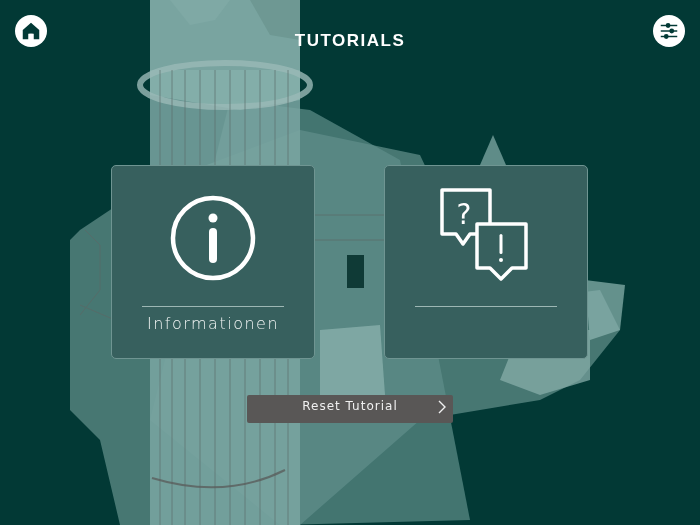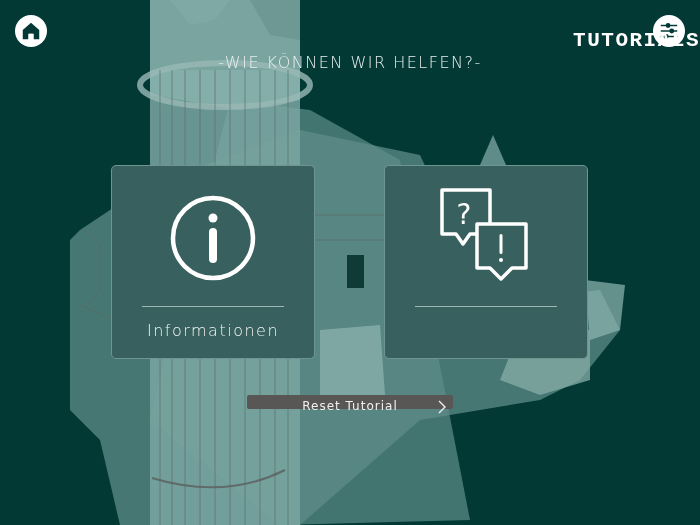--- a/index.html
+++ b/index.html
@@ -12,44 +12,44 @@
   .bg-scene { position:absolute; left:0; top:0; width:700px; height:525px; }
   .icon-btn {
     position:absolute; width:32px; height:32px; border-radius:50%;
     background:#ffffff; display:flex; align-items:center; justify-content:center;
     cursor:pointer;
   }
   .home-btn { left:15px; top:15px; }
   .settings-btn { left:653px; top:15px; }
   .header { position:absolute; left:0; top:30px; width:700px; text-align:center; }
   .title {
-    font-family: Liberation Mono, monospace;
-    font-weight:bold; font-size:21px; letter-spacing:1.5px; line-height:22px;text-align:right;
+    font-family: Liberation Sans, sans-serif;
+    font-weight:bold; font-size:17px; letter-spacing:1.5px; line-height:22px;
   }
   .subtitle {
     font-family: "DejaVu Sans", sans-serif; font-weight:200;
     font-size:16px; letter-spacing:1.5px; line-height:20px; margin-top:1px;
     color:#e8f0ef;
   }
   .card {
     position:absolute; top:165px; width:204px; height:194px;
     background:#37605e; border:1px solid #6f9592; border-radius:5px;
     box-sizing:border-box; cursor:pointer;
   }
   .card-info { left:111px; }
   .card-faq { left:384px; }
   .card-icon { position:absolute; left:0; top:0; width:100%; height:140px; display:flex; align-items:center; justify-content:center; }
   .card-divider { position:absolute; left:30px; right:30px; top:140px; height:1px; background:#9db7b4; }
   .card-label {
-    position:absolute; left:0; right:0; top:155px; text-align:center;
+    position:absolute; left:0; right:0; top:148px; text-align:center;
     font-family:"DejaVu Sans", sans-serif; font-size:16px; letter-spacing:1.5px;
     font-weight:200; color:#f1f5f4;
   }
   .reset-btn {
-    position:absolute; left:247px; top:395px; width:206px; height:14px;
+    position:absolute; left:247px; top:395px; width:206px; height:28px;
     background:#595756; border-radius:2px; cursor:pointer;
   }
   .reset-label {
     position:absolute; left:0; right:0; top:4px; text-align:center;
     font-family:"DejaVu Sans", sans-serif; font-size:12px; letter-spacing:1px; color:#f0f0f0;
   }
   .reset-chevron { position:absolute; right:6px; top:5px; }
 </style>
 </head>
 <body>
@@ -115,21 +115,20 @@
       <line x1="3" y1="18" x2="21" y2="18"></line>
     </g>
     <circle cx="11" cy="6" r="2.6" fill="#023935"></circle>
     <circle cx="15" cy="12" r="2.6" fill="#023935"></circle>
     <circle cx="9" cy="18" r="2.6" fill="#023935"></circle>
   </svg>
 </div>
 
 <div class="header">
   <div class="title">TUTORIALS</div>
-  <div class="subtitle">-WIE KÖNNEN WIR HELFEN?-</div>
 </div>
 
 <div class="card card-info">
   <div class="card-icon">
     <svg width="90" height="90" viewBox="0 0 90 90">
       <circle cx="45" cy="47" r="40" fill="none" stroke="#ffffff" stroke-width="4.5"></circle>
       <circle cx="45" cy="27" r="4.5" fill="#ffffff"></circle>
       <rect x="41" y="37" width="8" height="35" rx="4" fill="#ffffff"></rect>
     </svg>
   </div>

